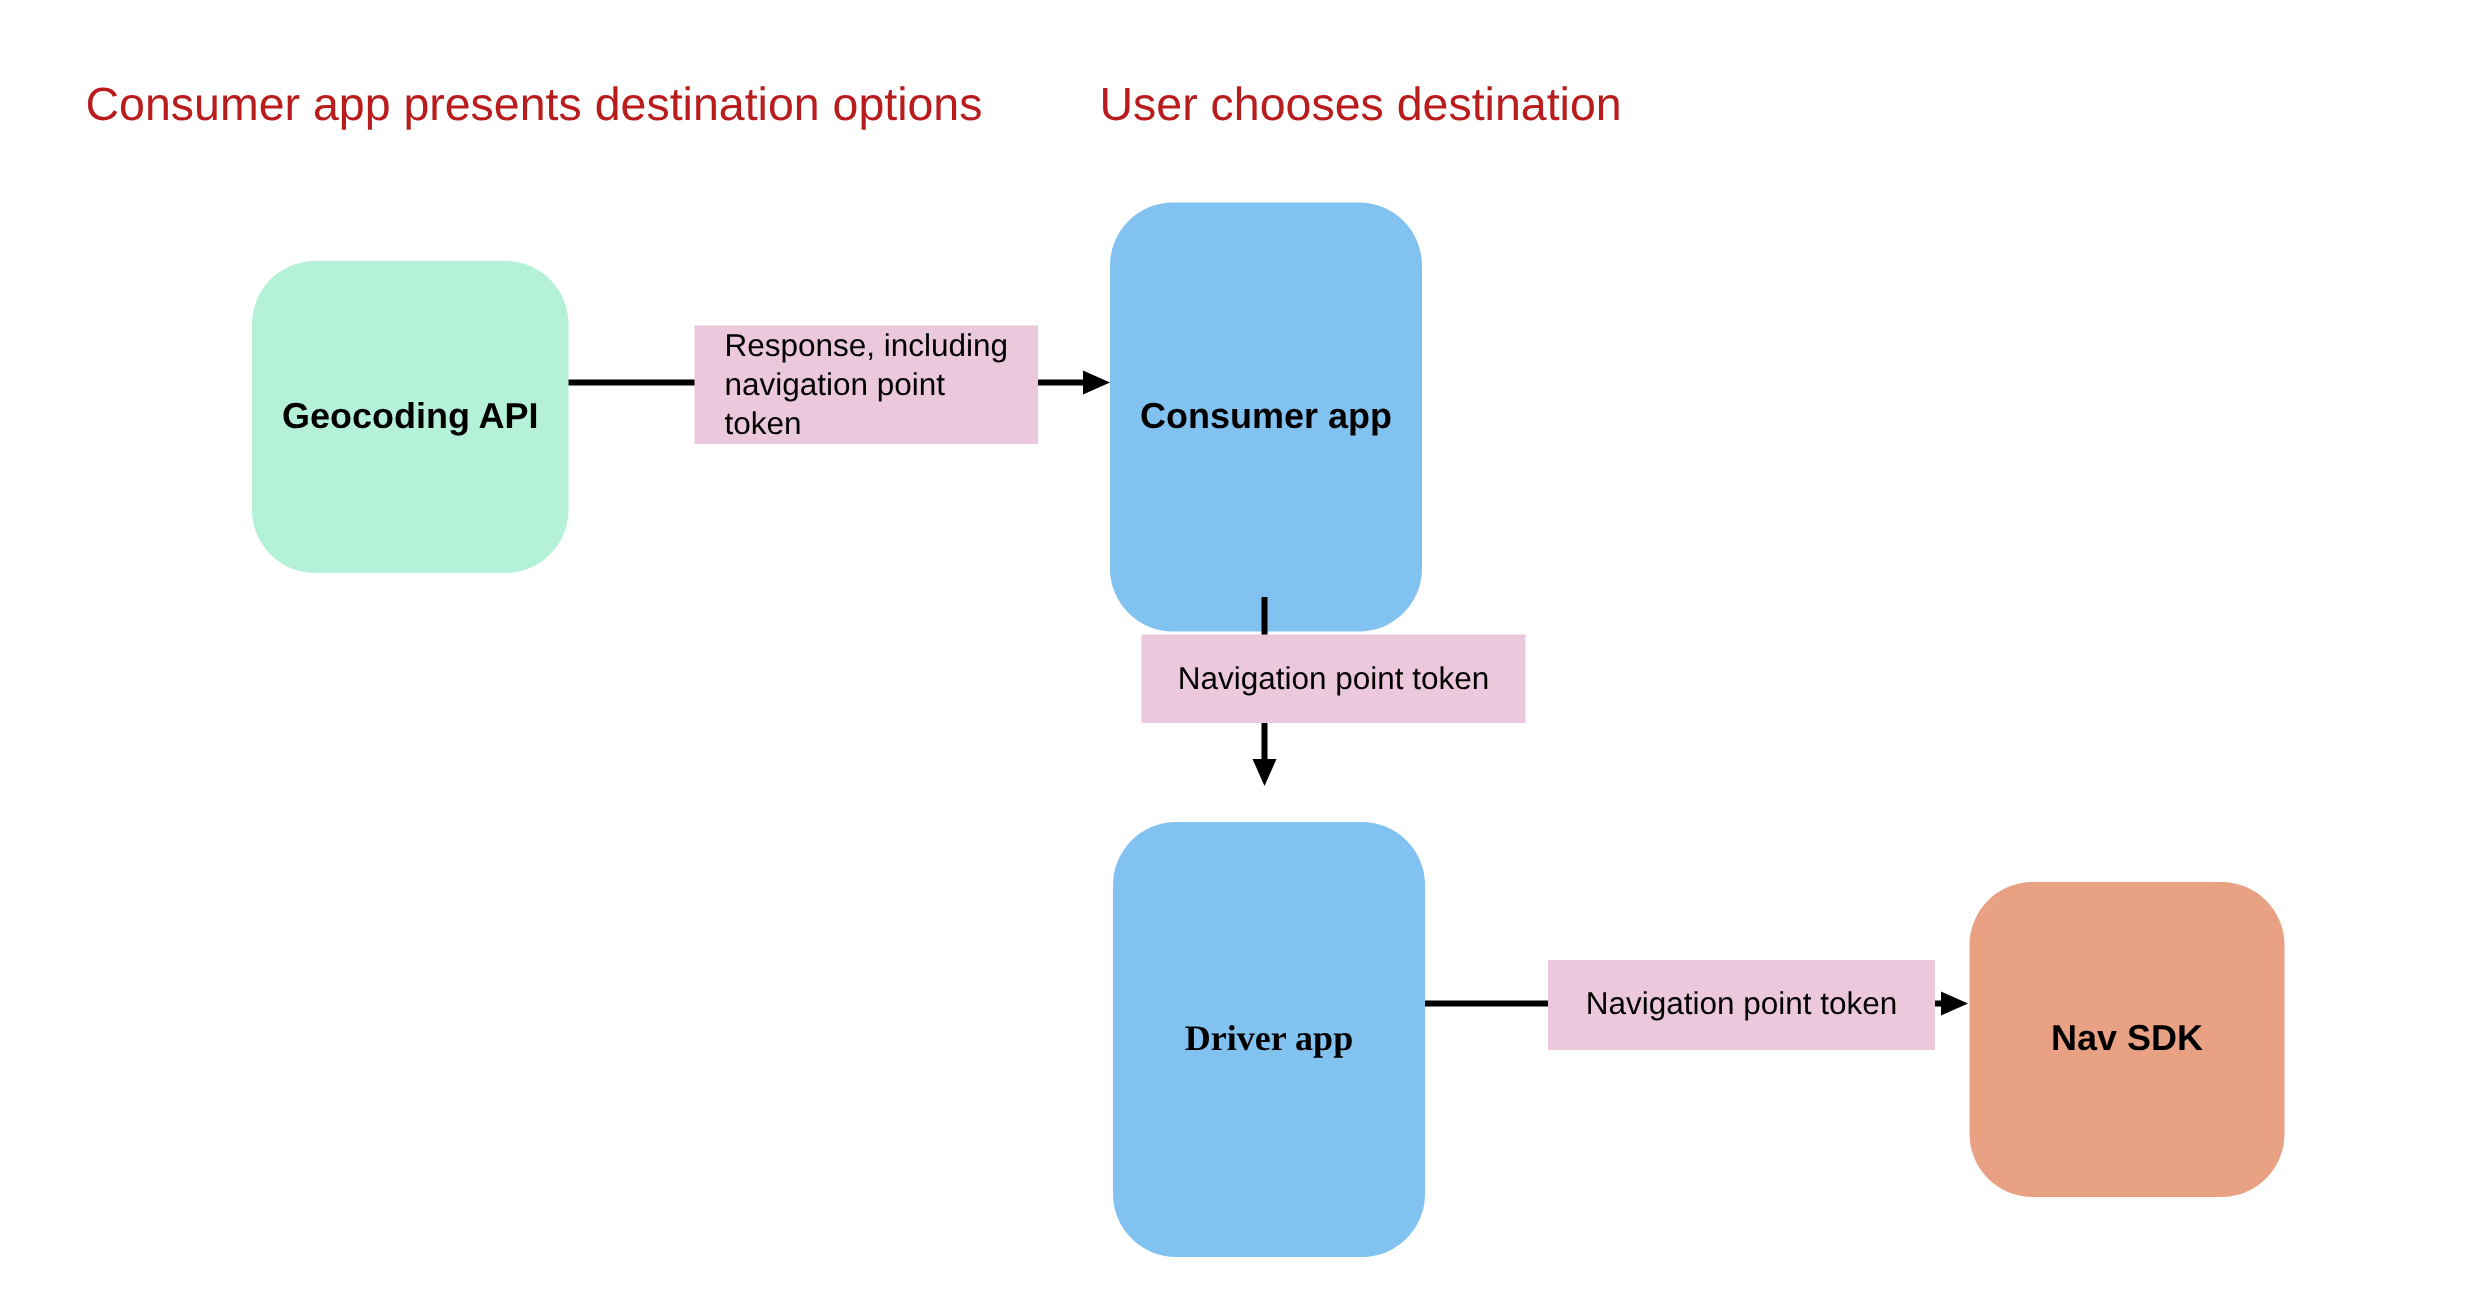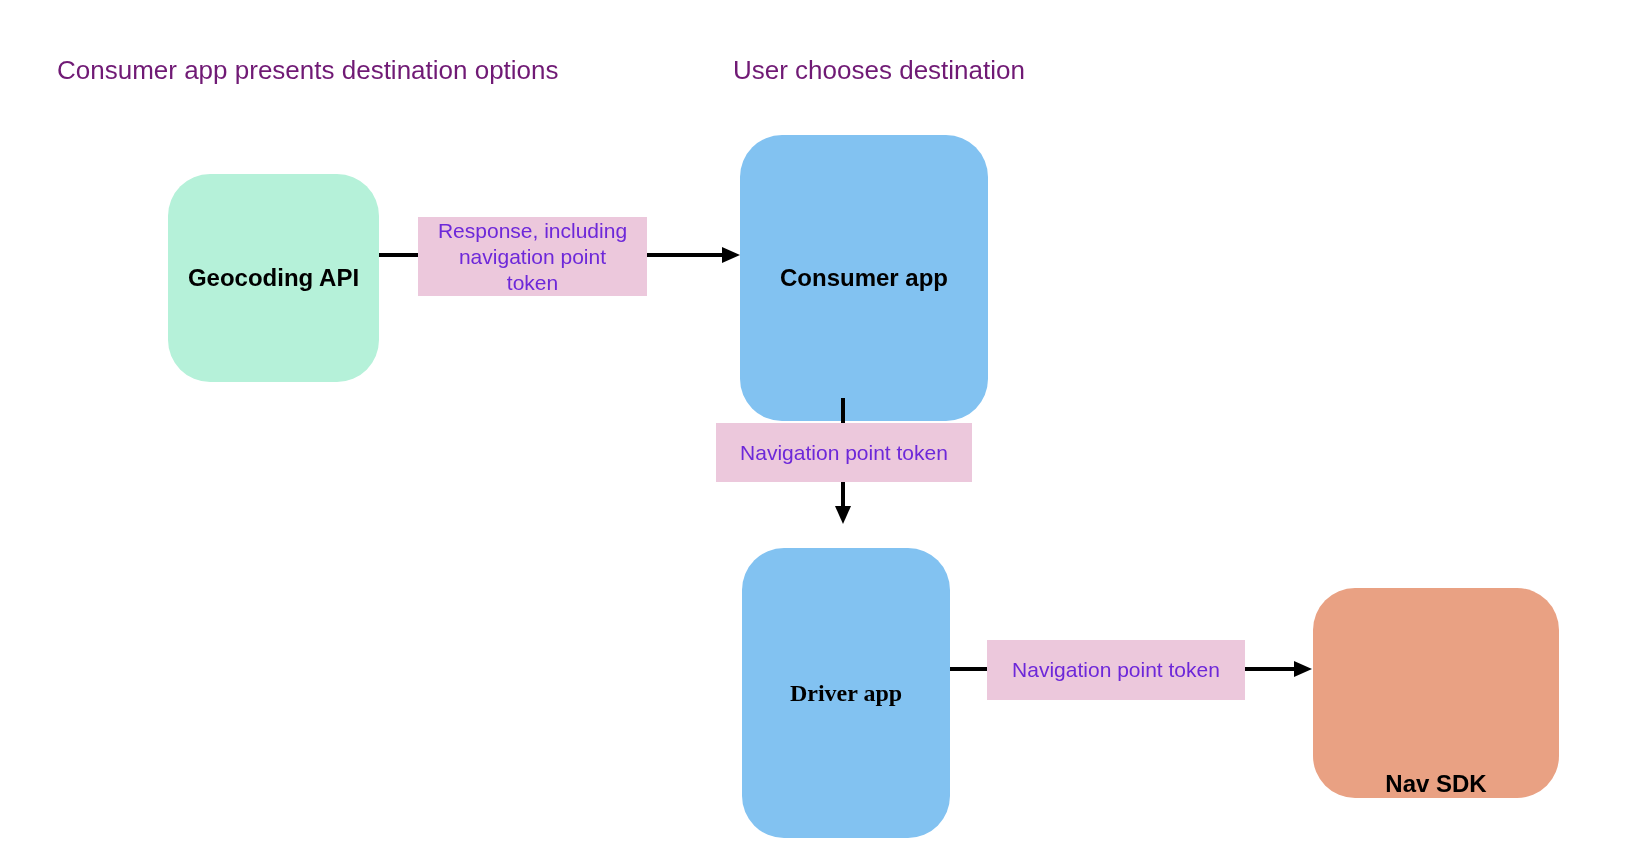--- a/index.html
+++ b/index.html
@@ -8,43 +8,43 @@
     width: 1646px;
     height: 868px;
     background: #ffffff;
     font-family: "Liberation Sans", sans-serif;
     color: #000000;
     overflow: hidden;
   }
   .stage-caption {
     position: absolute;
     top: 56px;
-    font-size: 26px;
+    font-size: 31px;
     line-height: 28px;
-    color: #701a75;
+    color: #b91c1c;
     white-space: nowrap;
   }
   .node {
     position: absolute;
     border-radius: 42px;
     display: flex;
     align-items: center;
     justify-content: center;
     text-align: center;
     margin-top: 23px;
   }
   .node .node-label {
     font-size: 24px;
     font-weight: bold;
     color: #000000;
   }
   .node-geocoding { left: 168px; top: 151px; width: 211px; height: 208px; background: #b5f1d9; }
-  .node-consumer  { left: 740px; top: 112px; width: 248px; height: 286px; background: #82c2f1; }
+  .node-consumer  { left: 740px; top: 112px; width: 208px; height: 286px; background: #82c2f1; }
   .node-driver    { left: 742px; top: 525px; width: 208px; height: 290px; background: #82c2f1; }
-  .node-navsdk    { left: 1313px; top: 565px; width: 246px; height: 210px; background: #e9a183; align-items: flex-end; }
+  .node-navsdk    { left: 1313px; top: 565px; width: 210px; height: 210px; background: #e9a183; }
 
   .edge-line { position: absolute; background: #000000; }
   .line-h { height: 4px; }
   .line-v { width: 4px; }
   .e1-line { left: 379px; top: 253px; width: 346px; }
   .e2-line { left: 841px; top: 398px; height: 112px; }
   .e3-line { left: 950px; top: 667px; width: 348px; }
 
   .arrowhead { position: absolute; width: 0; height: 0; }
   .head-right { border-top: 8px solid transparent; border-bottom: 8px solid transparent; border-left: 18px solid #000000; }
@@ -52,26 +52,27 @@
   .e1-head { left: 722px; top: 247px; }
   .e2-head { left: 835px; top: 506px; }
   .e3-head { left: 1294px; top: 661px; }
 
   .edge-label {
     position: absolute;
     background: #ecc8dc;
     display: flex;
     align-items: center;
     justify-content: center;
-    text-align: center;
+    text-align: left;
     font-size: 21px;
     line-height: 26px;
-    color: #6d28d9;
+    color: #000000;
     white-space: pre-line;
     z-index: 2;
+    margin-left: 45px;
   }
   .label-response { left: 418px; top: 217px; width: 229px; height: 79px; }
   .label-token-mid { left: 716px; top: 423px; width: 256px; height: 59px; }
   .label-token-bottom { left: 987px; top: 640px; width: 258px; height: 60px; }
 </style>
 </head>
 <body>
 
 <div class="canvas">
 

